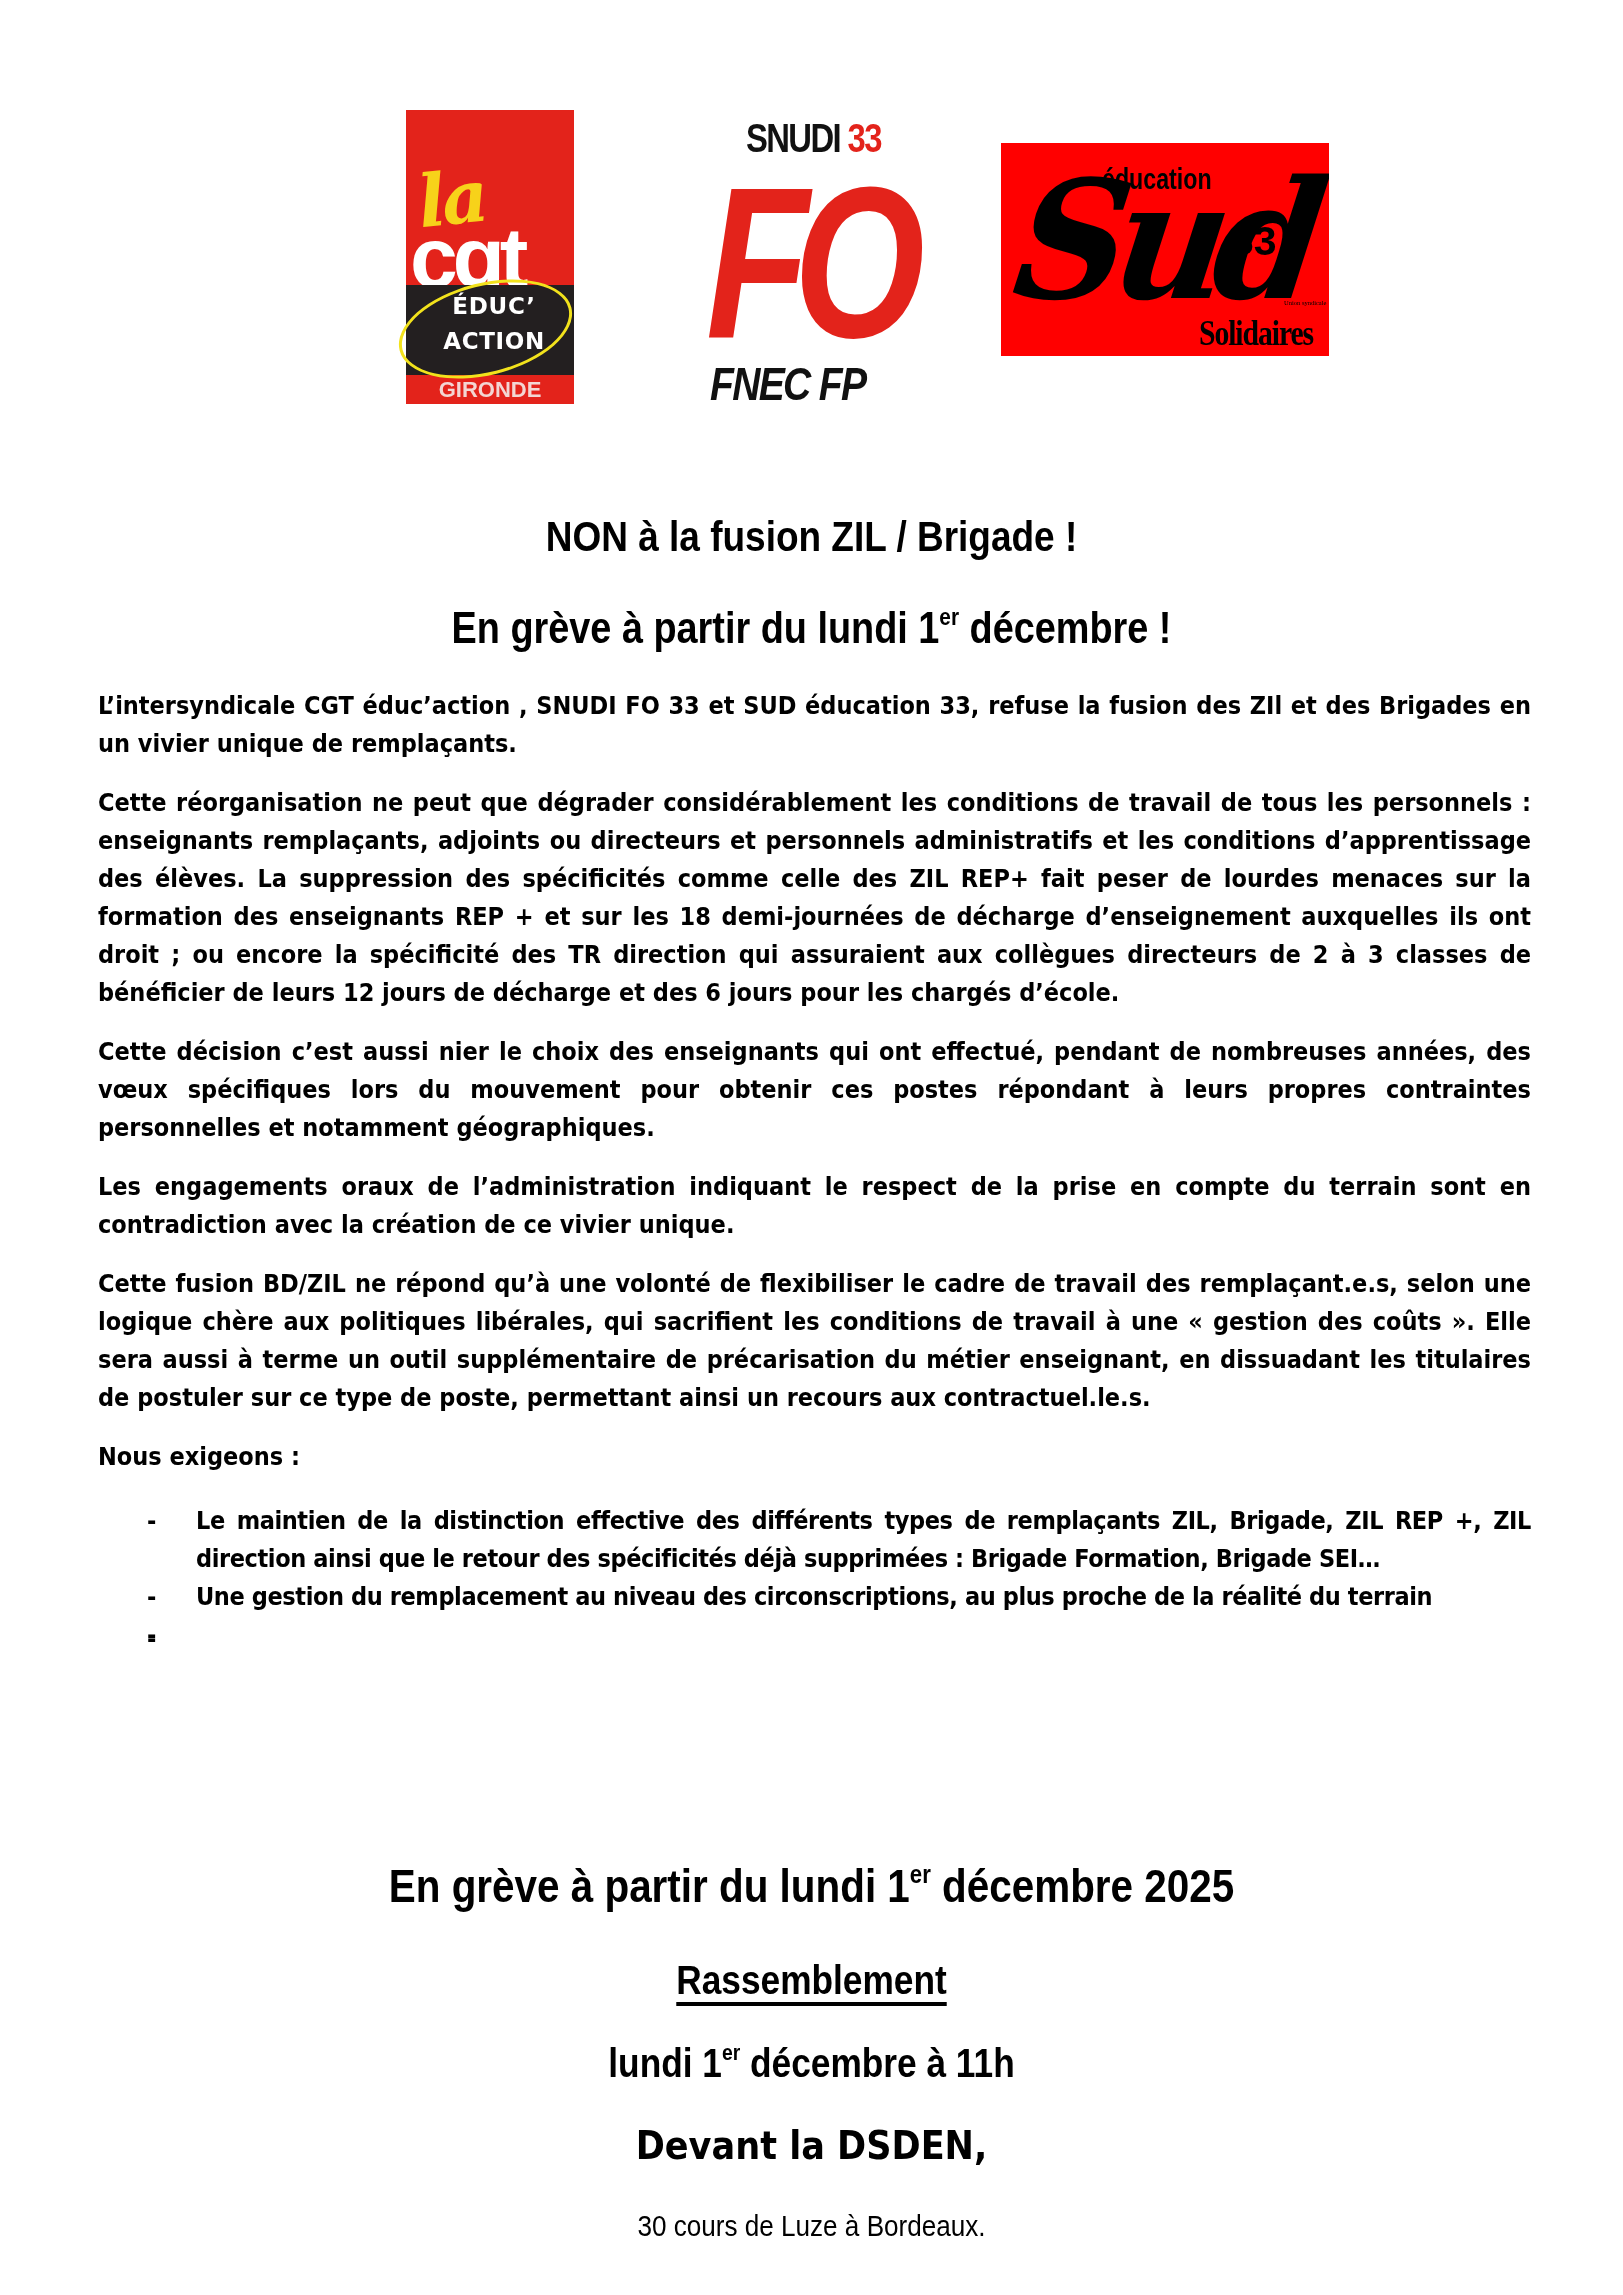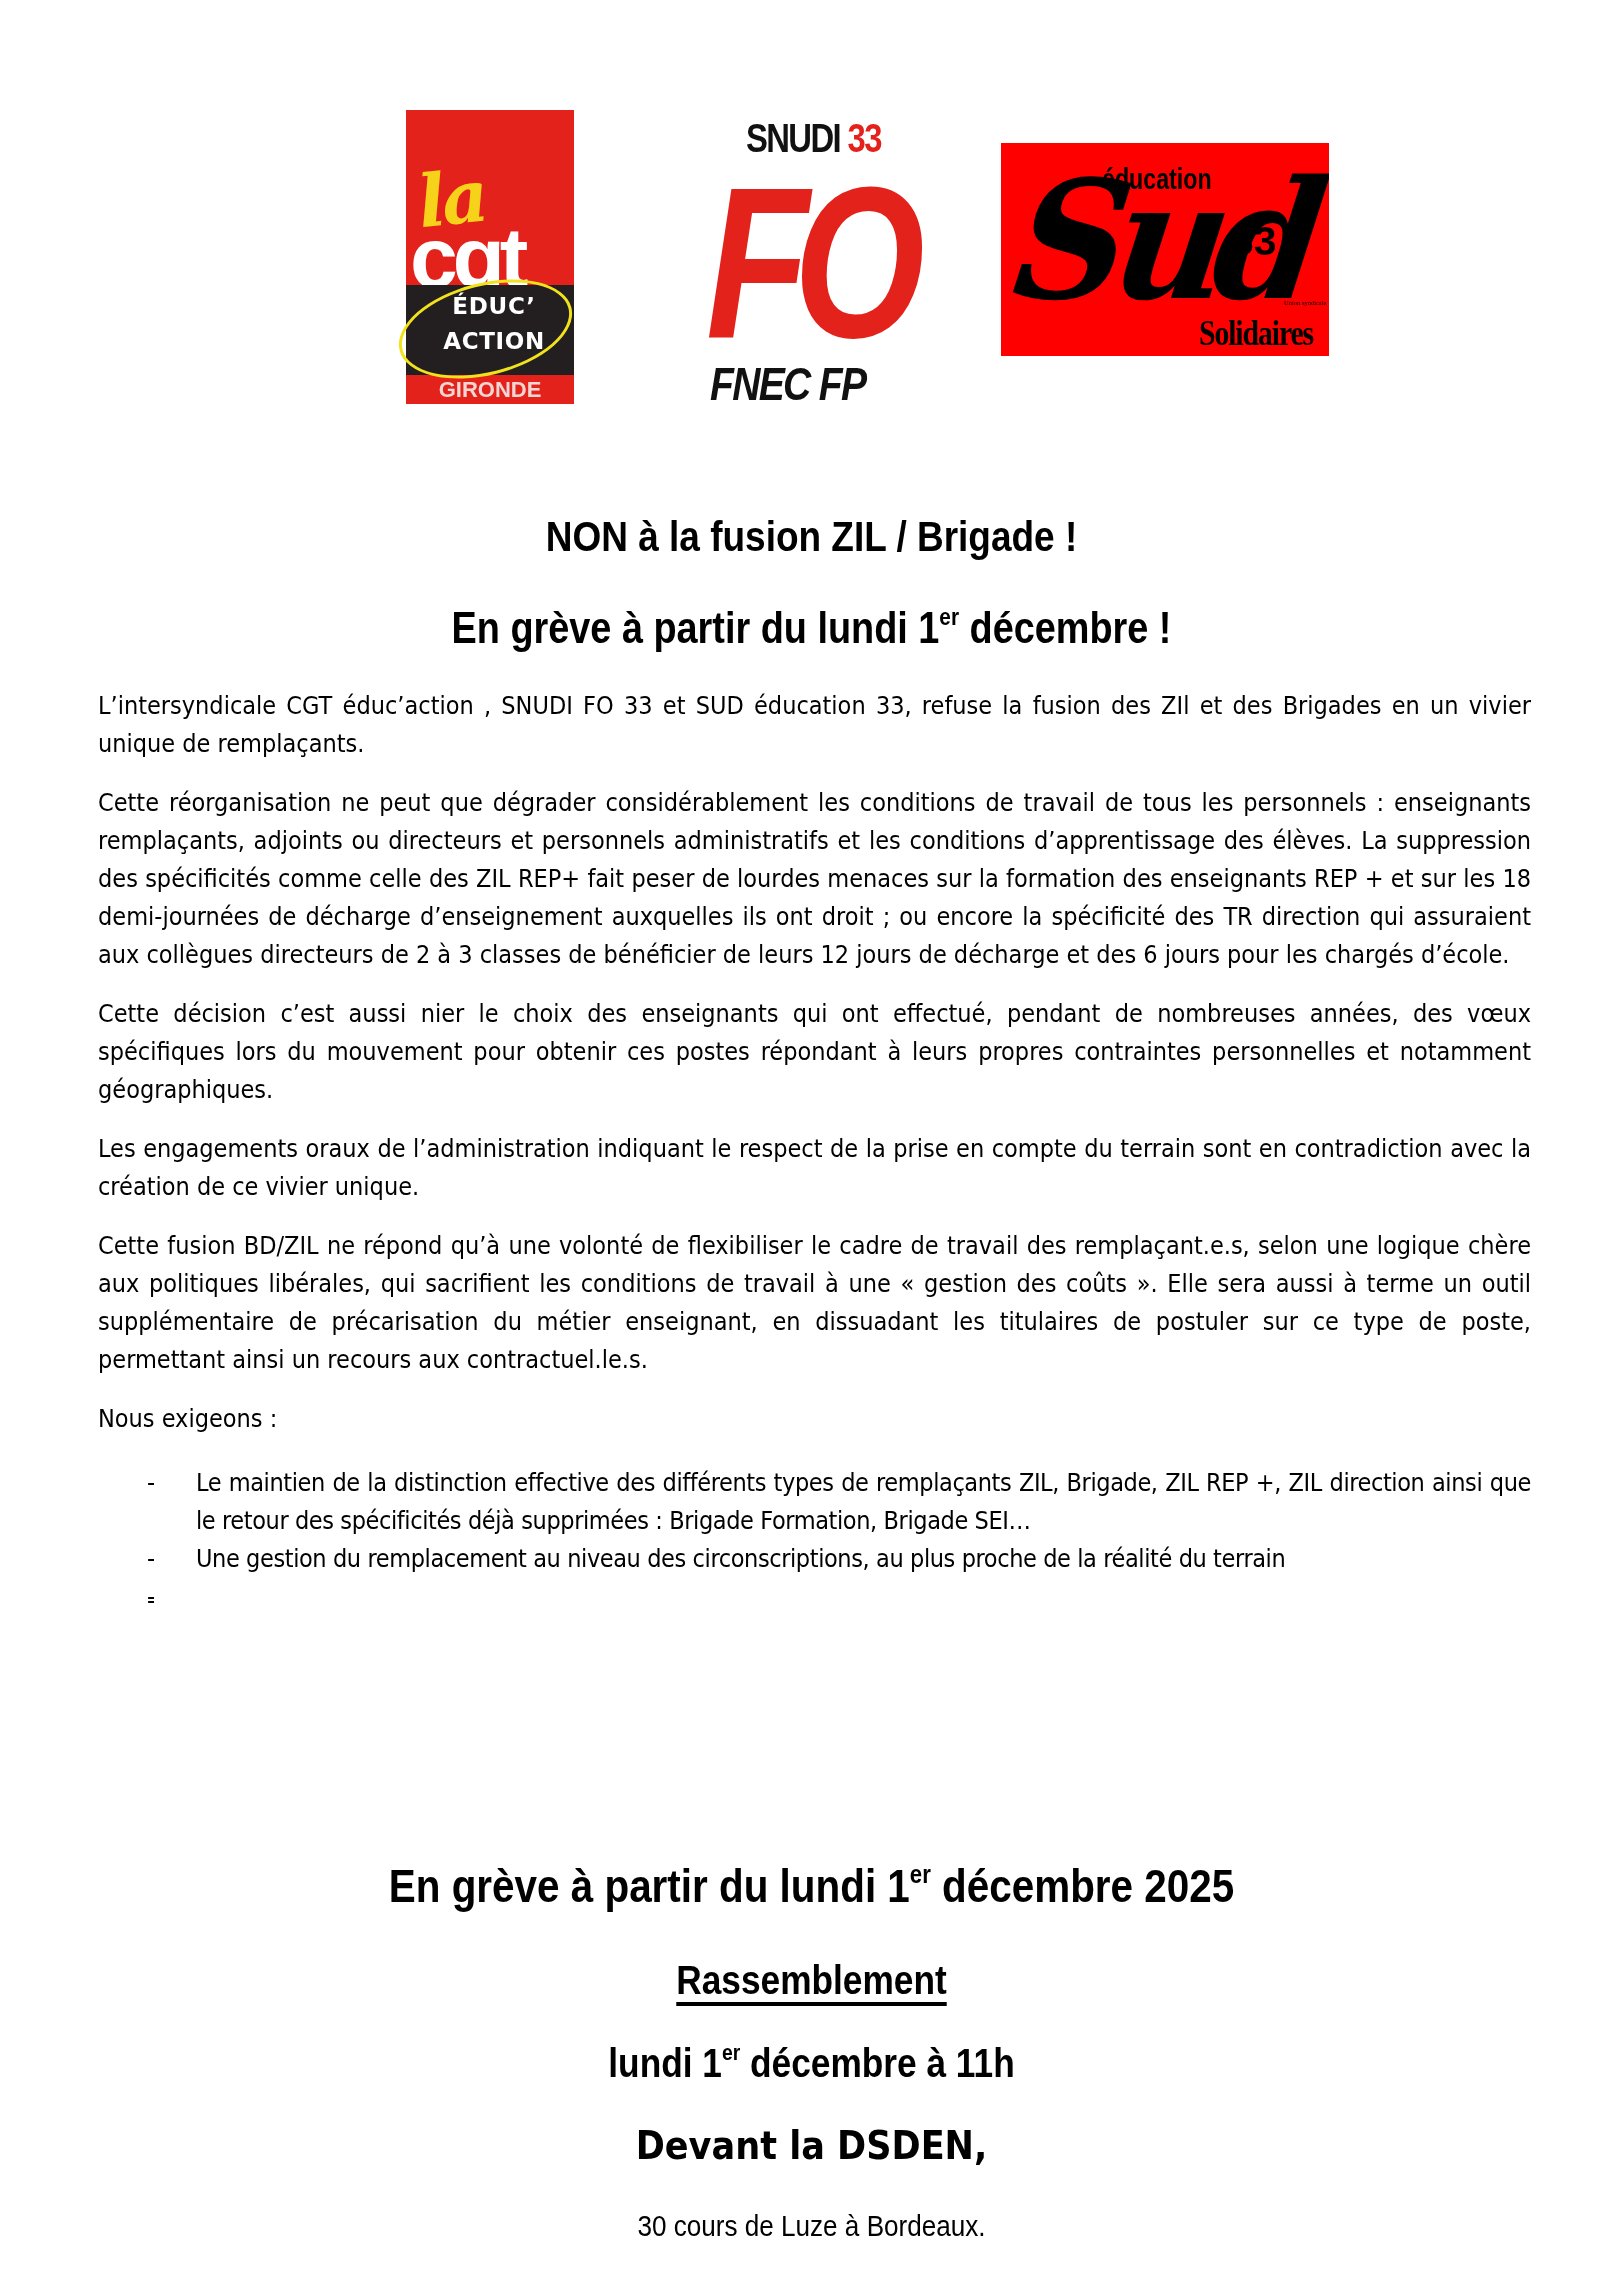--- a/index.html
+++ b/index.html
@@ -29,21 +29,21 @@
   .sud-solid { position: absolute; left: 198px; top: 171px; font-family: "Liberation Serif", serif; font-weight: bold; font-size: 35px; color: #000; letter-spacing: -1.3px; transform: scaleX(0.85); transform-origin: left top; }
   .sud-small { position: absolute; left: 283px; top: 157px; font-family: "Liberation Serif", serif; font-size: 6.5px; line-height: 6.5px; color: #000; }
 
   
   .title { position: absolute; left: 0; width: 1623px; text-align: center; font-family: "Liberation Sans", sans-serif; font-weight: bold; color: #000; white-space: nowrap; }
   .title sup { font-size: 0.55em; vertical-align: 0.75em; line-height: 0; }
   .t1 { top: 512px; font-size: 43px; transform: scaleX(0.86); }
   .t2 { top: 603px; font-size: 44px; transform: scaleX(0.86); }
 
   
-  .body { position: absolute; left: 98px; width: 1433px; font-family: "DejaVu Sans Condensed", "DejaVu Sans", sans-serif; font-size: 25px; line-height: 38px; color: #000; text-align: justify; }
+  .body { position: absolute; left: 98px; width: 1433px; font-family: "DejaVu Sans Condensed", "DejaVu Sans", sans-serif; font-size: 25px; line-height: 38px; color: #000; text-align: justify; font-weight: bold; }
   .para { margin: 0 0 21px 0; }
   .p1 { top: 687px; }
 
   .demands { list-style: none; margin: 26px 0 0 0; padding: 0; }
   .demands li { position: relative; padding-left: 98px; line-height: 38px; letter-spacing: -0.4px; }
   .demands li .dash { position: absolute; left: 49px; top: 0; }
 
   .closing { position: absolute; left: 0; width: 1623px; text-align: center; font-family: "Liberation Sans", sans-serif; font-weight: bold; color: #000; white-space: nowrap; }
   .closing sup { font-size: 0.55em; vertical-align: 0.75em; line-height: 0; }
   .c1 { top: 1858px; font-size: 47px; transform: scaleX(0.86); }

